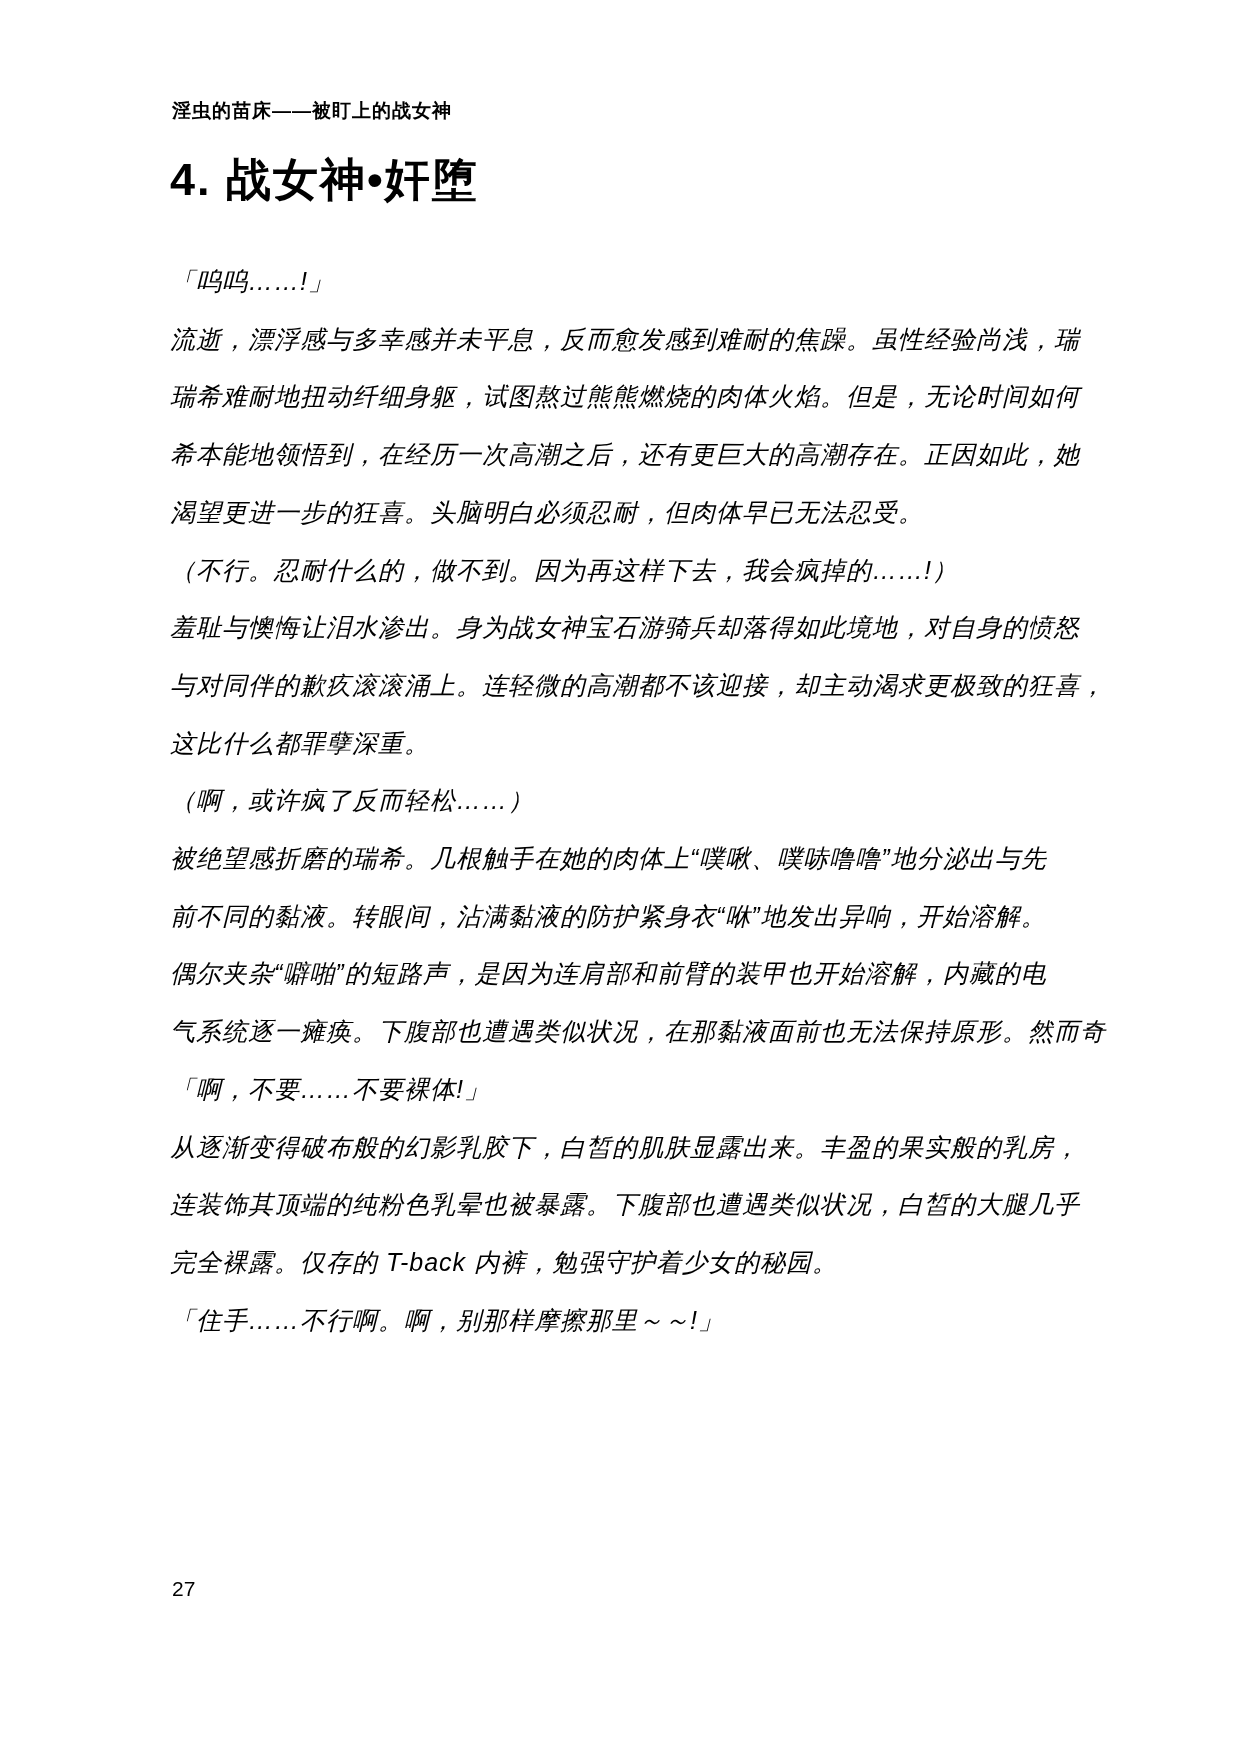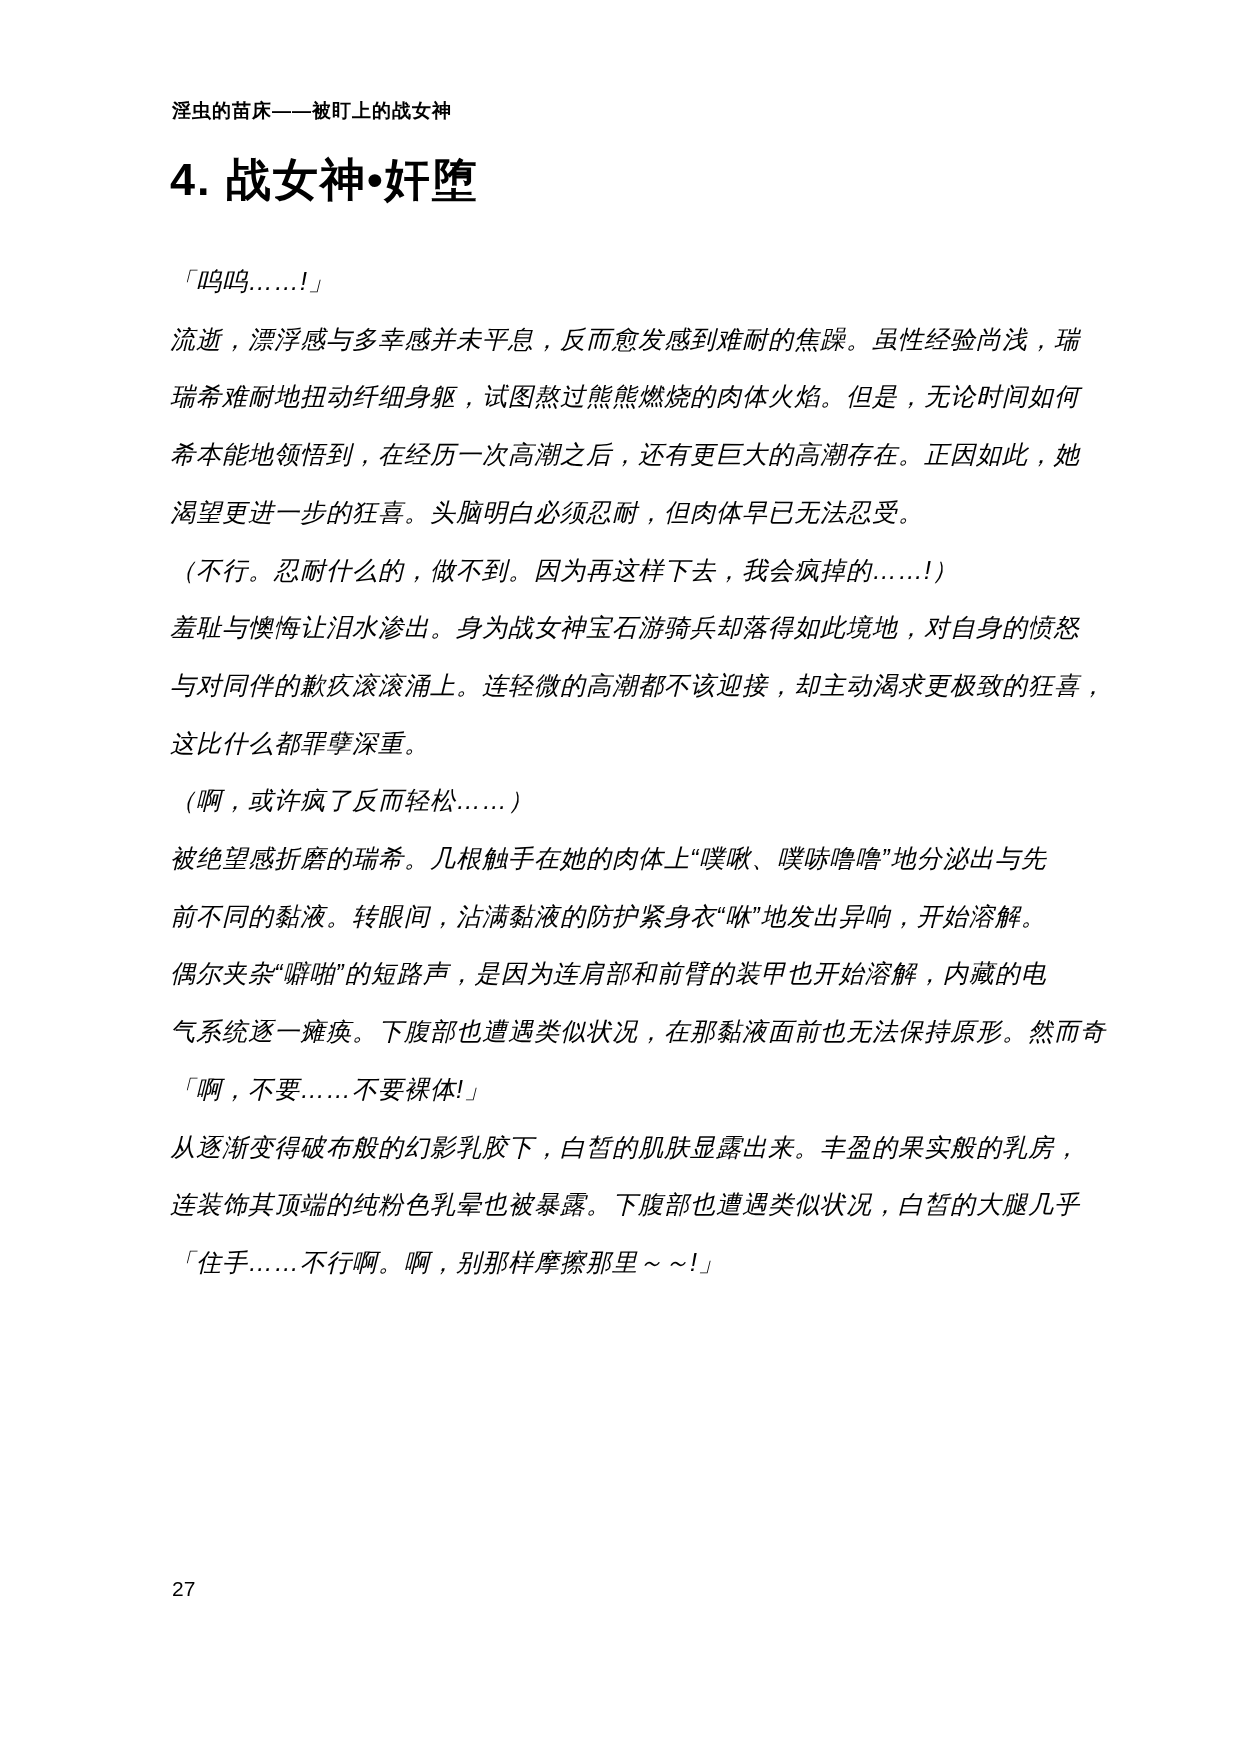--- a/index.html
+++ b/index.html
@@ -72,18 +72,19 @@
     <div class="text-line">与对同伴的歉疚滚滚涌上。连轻微的高潮都不该迎接，却主动渴求更极致的狂喜，</div>
     <div class="text-line">这比什么都罪孽深重。</div>
     <div class="text-line">（啊，或许疯了反而轻松……）</div>
     <div class="text-line">被绝望感折磨的瑞希。几根触手在她的肉体上“噗啾、噗哧噜噜”地分泌出与先</div>
     <div class="text-line">前不同的黏液。转眼间，沾满黏液的防护紧身衣“咻”地发出异响，开始溶解。</div>
     <div class="text-line">偶尔夹杂“噼啪”的短路声，是因为连肩部和前臂的装甲也开始溶解，内藏的电</div>
     <div class="text-line">气系统逐一瘫痪。下腹部也遭遇类似状况，在那黏液面前也无法保持原形。然而奇</div>
     <div class="text-line">「啊，不要……不要裸体!」</div>
     <div class="text-line">从逐渐变得破布般的幻影乳胶下，白皙的肌肤显露出来。丰盈的果实般的乳房，</div>
     <div class="text-line">连装饰其顶端的纯粉色乳晕也被暴露。下腹部也遭遇类似状况，白皙的大腿几乎</div>
+    <div class="text-line">完全裸露。仅存的 T-back 内裤，勉强守护着少女的秘园。</div>
     <div class="text-line">「住手……不行啊。啊，别那样摩擦那里～～!」</div>
   </div>
 
   <div class="page-number">27</div>
 
 </div>
 
 </body></html>

